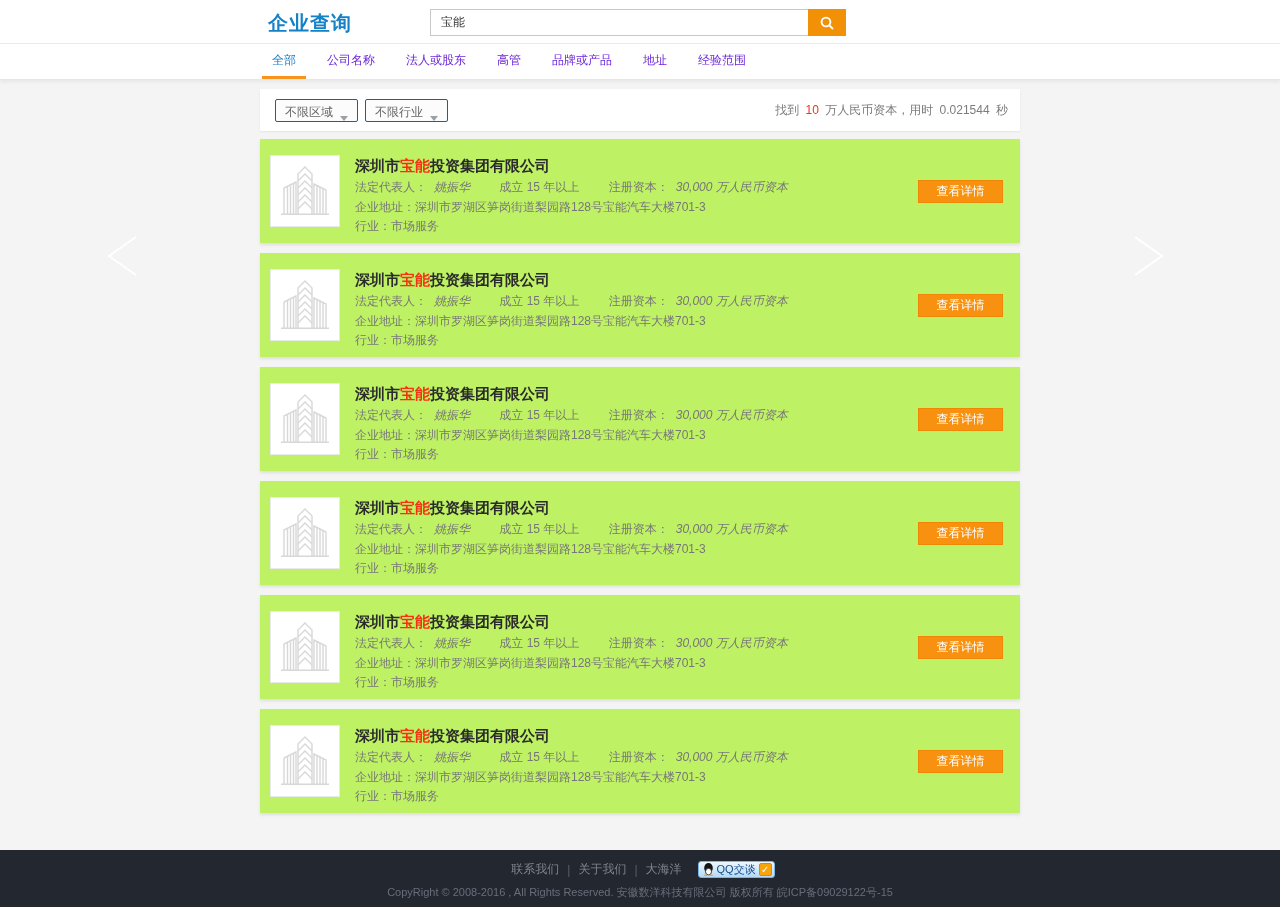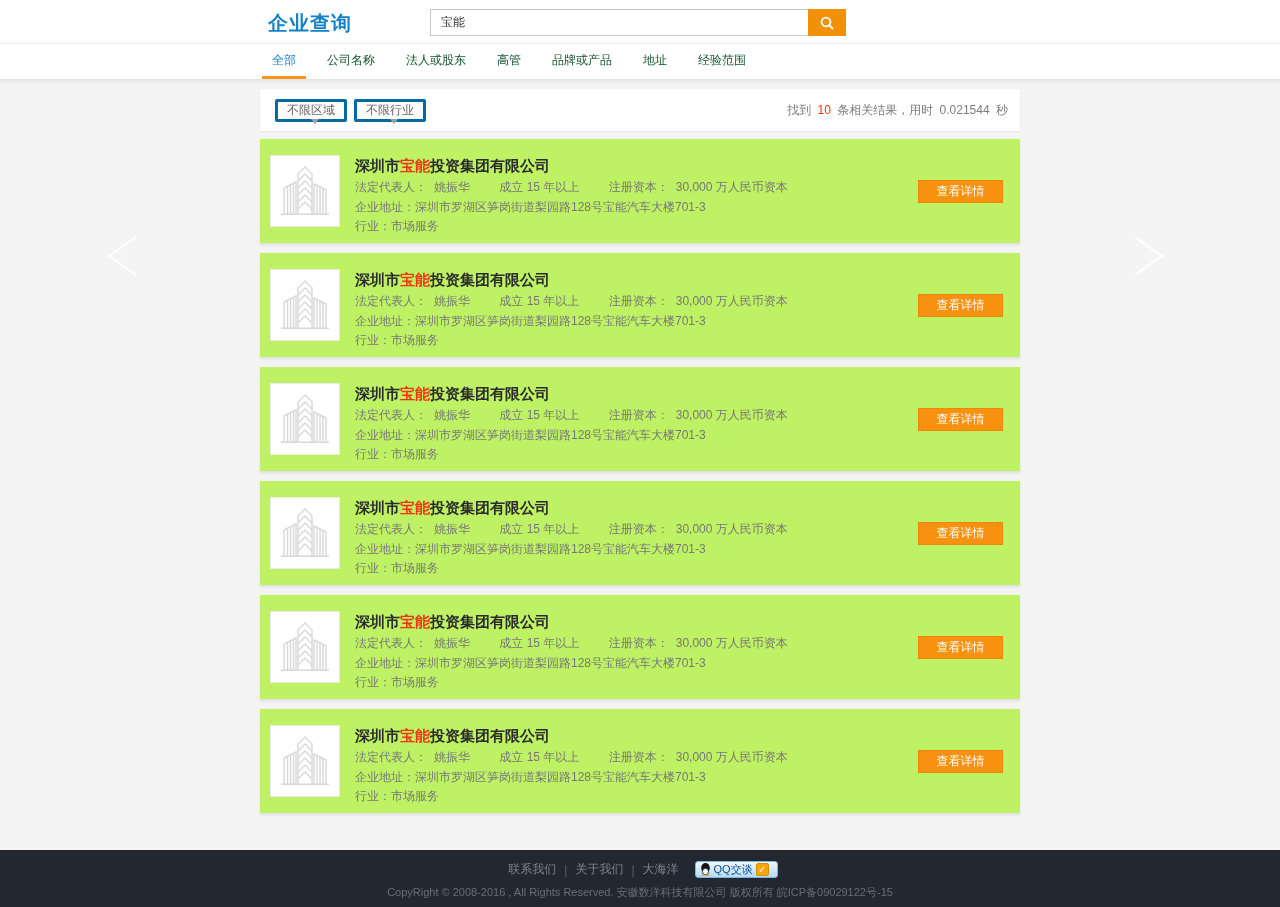--- a/index.html
+++ b/index.html
@@ -13,68 +13,68 @@
   .search-wrap { position:absolute; left:430px; top:9px; display:flex; }
   .search-input { width:378px; height:27px; border:1px solid #c9c9c9; border-right:none;
                   font-size:12px; color:#333; padding:0 10px; outline:none;
                   font-family:"Liberation Sans", sans-serif; }
   .search-btn { width:38px; height:27px; background:#f39106; border:none; cursor:pointer;
                 display:flex; align-items:center; justify-content:center; }
 
   
   .tabbar { height:36px; background:#fff; border-bottom:1px solid #e6e6e6;
             box-shadow:0 2px 4px rgba(0,0,0,.06); padding-left:262px; display:flex; position:relative; z-index:2;text-align:right; }
-  .tab { font-size:12px; color:#14532d; padding:0 10px; margin-right:11px; line-height:33px;
+  .tab { font-size:12px; color:#6d28d9; padding:0 10px; margin-right:11px; line-height:33px;
          cursor:pointer; border-bottom:3px solid transparent; white-space:nowrap; }
   .tab.active { color:#1a7dc4; border-bottom-color:#f7941d; }
 
   
   .main { height:770px; background:#f4f4f5; position:relative; padding-top:9px; }
   .chevron { position:absolute; top:155px; }
   .chevron.left { left:103px; }
   .chevron.right { right:112px; }
 
   .container { width:760px; margin-left:260px; }
 
   .filter-panel { background:#fff; height:42px; margin-bottom:8px; box-shadow:0 1px 2px rgba(0,0,0,.07);
                   display:flex; align-items:center; justify-content:space-between; padding:0 12px 0 15px; }
   .dd-group { display:flex; }
-  .dd { height:23px; background:#fcfcfc; border:3px solid #0369a1; border-radius:2px; font-size:12px;
-        color:#666; padding:0 9px; margin-right:7px; display:flex; align-items:center; cursor:pointer;
-        font-family:"Liberation Sans", sans-serif;flex-direction:column; }
+  .dd { height:23px; background:#fcfcfc; border:1px solid #0369a1; border-radius:2px; font-size:12px;
+        color:#666; padding:0 9px; margin-right:7px; display:flex; align-items:flex-end; cursor:pointer;
+        font-family:"Liberation Sans", sans-serif; }
   .caret { width:0; height:0; border-left:4px solid transparent; border-right:4px solid transparent;
            border-top:5px solid #9aa0a6; margin-left:7px; display:inline-block; }
   .stats { font-size:12px; color:#7c7c7c; }
   .stats .count { color:#f43312; margin:0 3px; }
   .stats .time { margin:0 3px; }
 
   
   .card { background:#bef264; height:104px; margin-bottom:10px; position:relative;
           box-shadow:0 2px 3px rgba(0,0,0,.09); }
   .thumb { position:absolute; left:10px; top:16px; width:70px; height:72px;
            border:1px solid #e9e9e9; display:flex; align-items:center; justify-content:center; background:#fff; }
   .info { padding:17px 0 0 95px; }
   .title { font-size:15px; font-weight:bold; color:#2b2b2b; line-height:20px; cursor:pointer; }
   .title .hl { color:#f43312; }
   .meta { font-size:12px; color:#777; line-height:15.5px; margin-top:4px; }
   .meta .seg { margin-right:26px; }
   .meta .lbl { margin-right:2px; }
-  .meta .val-gap { margin-left:5px; }
+  .meta .val-gap { margin-left:5px;font-style:italic; }
   .detail-btn { position:absolute; right:17px; top:41px; width:85px; height:23px;
                 background:#f7910f; border:1px solid #ef8705; color:#fff; font-size:12px;
                 cursor:pointer; font-family:"Liberation Sans", sans-serif; }
 
   
   .footer { height:57px; background:#232730; text-align:center; padding-top:11px; }
   .flinks { font-size:12px; color:#80858d; display:flex; align-items:center; justify-content:center; }
   .flink { margin:0 6px; cursor:pointer; }
   .fsep { color:#5a5f66; margin:0 2px; }
   .qq-badge { display:inline-flex; align-items:center; margin-left:10px; height:17px;
               background:linear-gradient(#eef7fe,#b3daf7); border:1px solid #7fb4e4; border-radius:3px;
-              padding:0 8px 0 4px; cursor:pointer; }
+              padding:0 2px 0 4px; cursor:pointer; }
   .qq-label { font-size:11px; color:#1a4e8a; margin:0 3px; }
   .qq-check { width:13px; height:13px; background:#f7a40d; border:1px solid #d88c00; border-radius:2px;
               color:#fff; font-size:10px; line-height:11px; text-align:center; }
   .copyright { font-size:11px; color:#686e79; margin-top:7px; }
 </style>
 </head>
 <body>
 
 <div class="page">
 
@@ -119,21 +119,21 @@
             <i class="caret"></i>
           </button>
           <button class="dd">
             <span>不限行业</span>
             <i class="caret"></i>
           </button>
         </div>
         <div class="stats">
           <span>找到</span>
           <span class="count">10</span>
-          <span>条相关结果，用时</span>
+          <span>万人民币资本，用时</span>
           <span class="time">0.021544</span>
           <span>秒</span>
         </div>
       </div>
 
       <div>
   <article class="card">
     <div class="thumb">
       <svg width="56" height="58" viewBox="0 0 56 58">
         <g fill="none" stroke="#d8d8d8" stroke-width="1.4">

